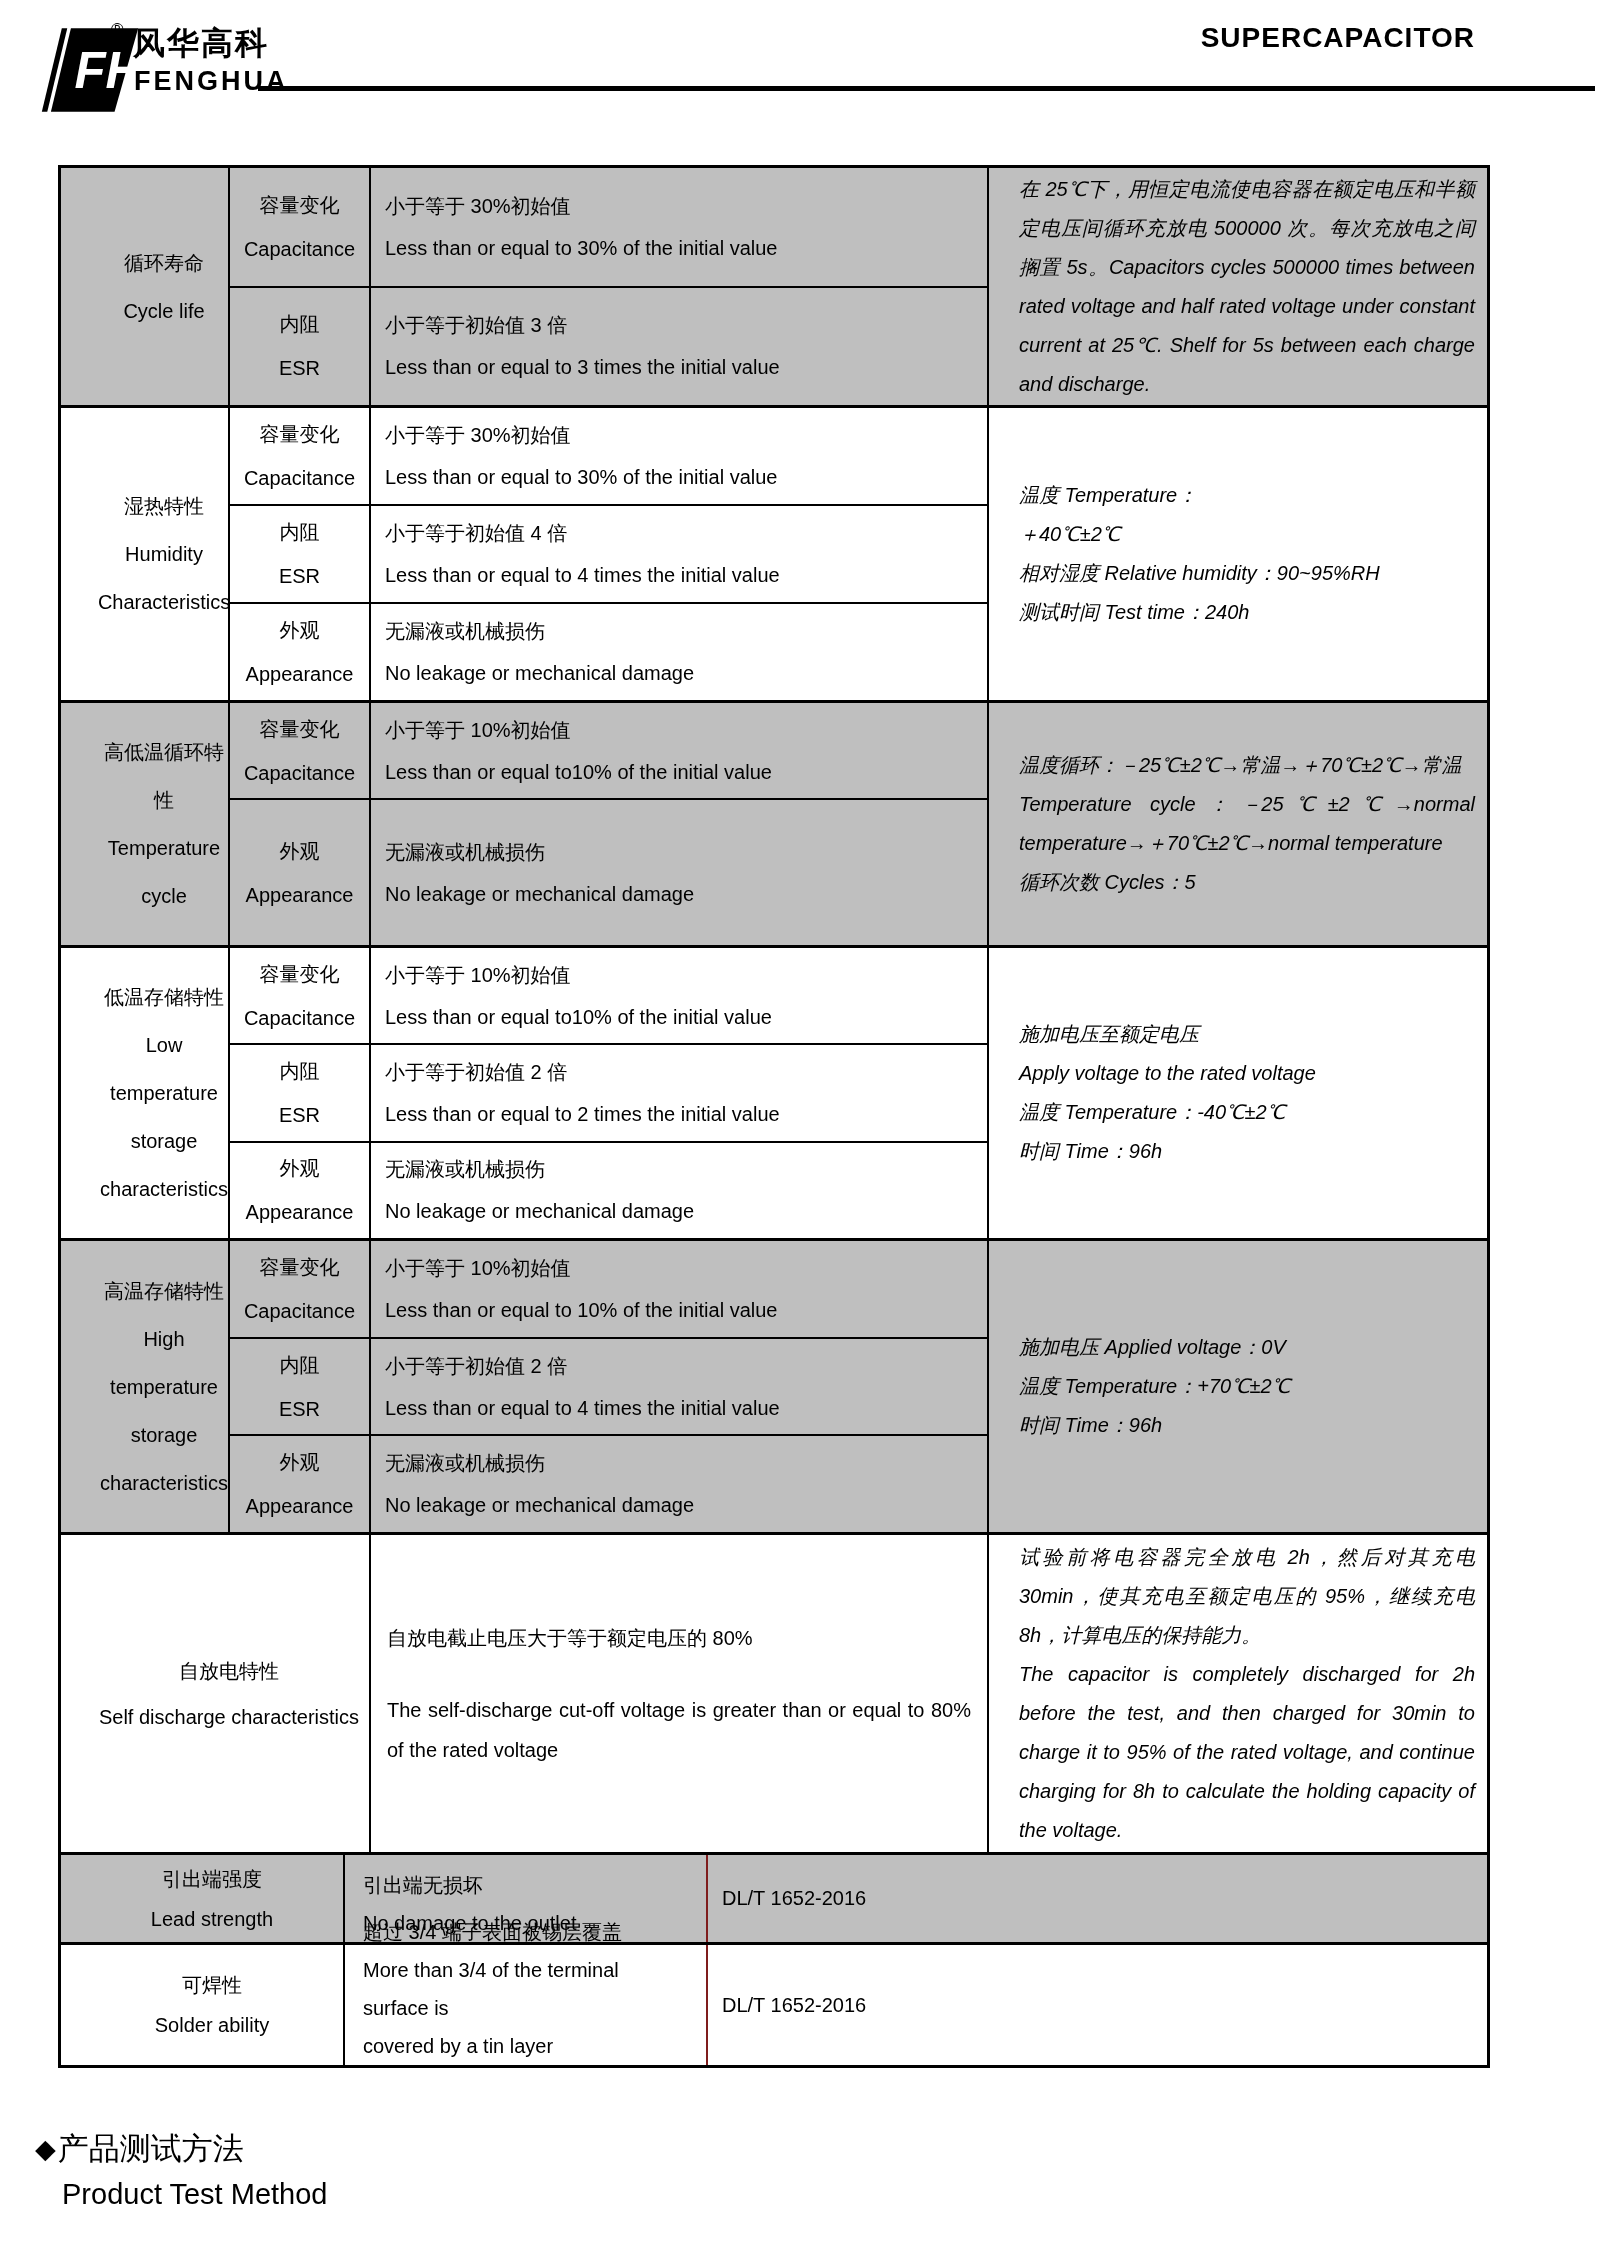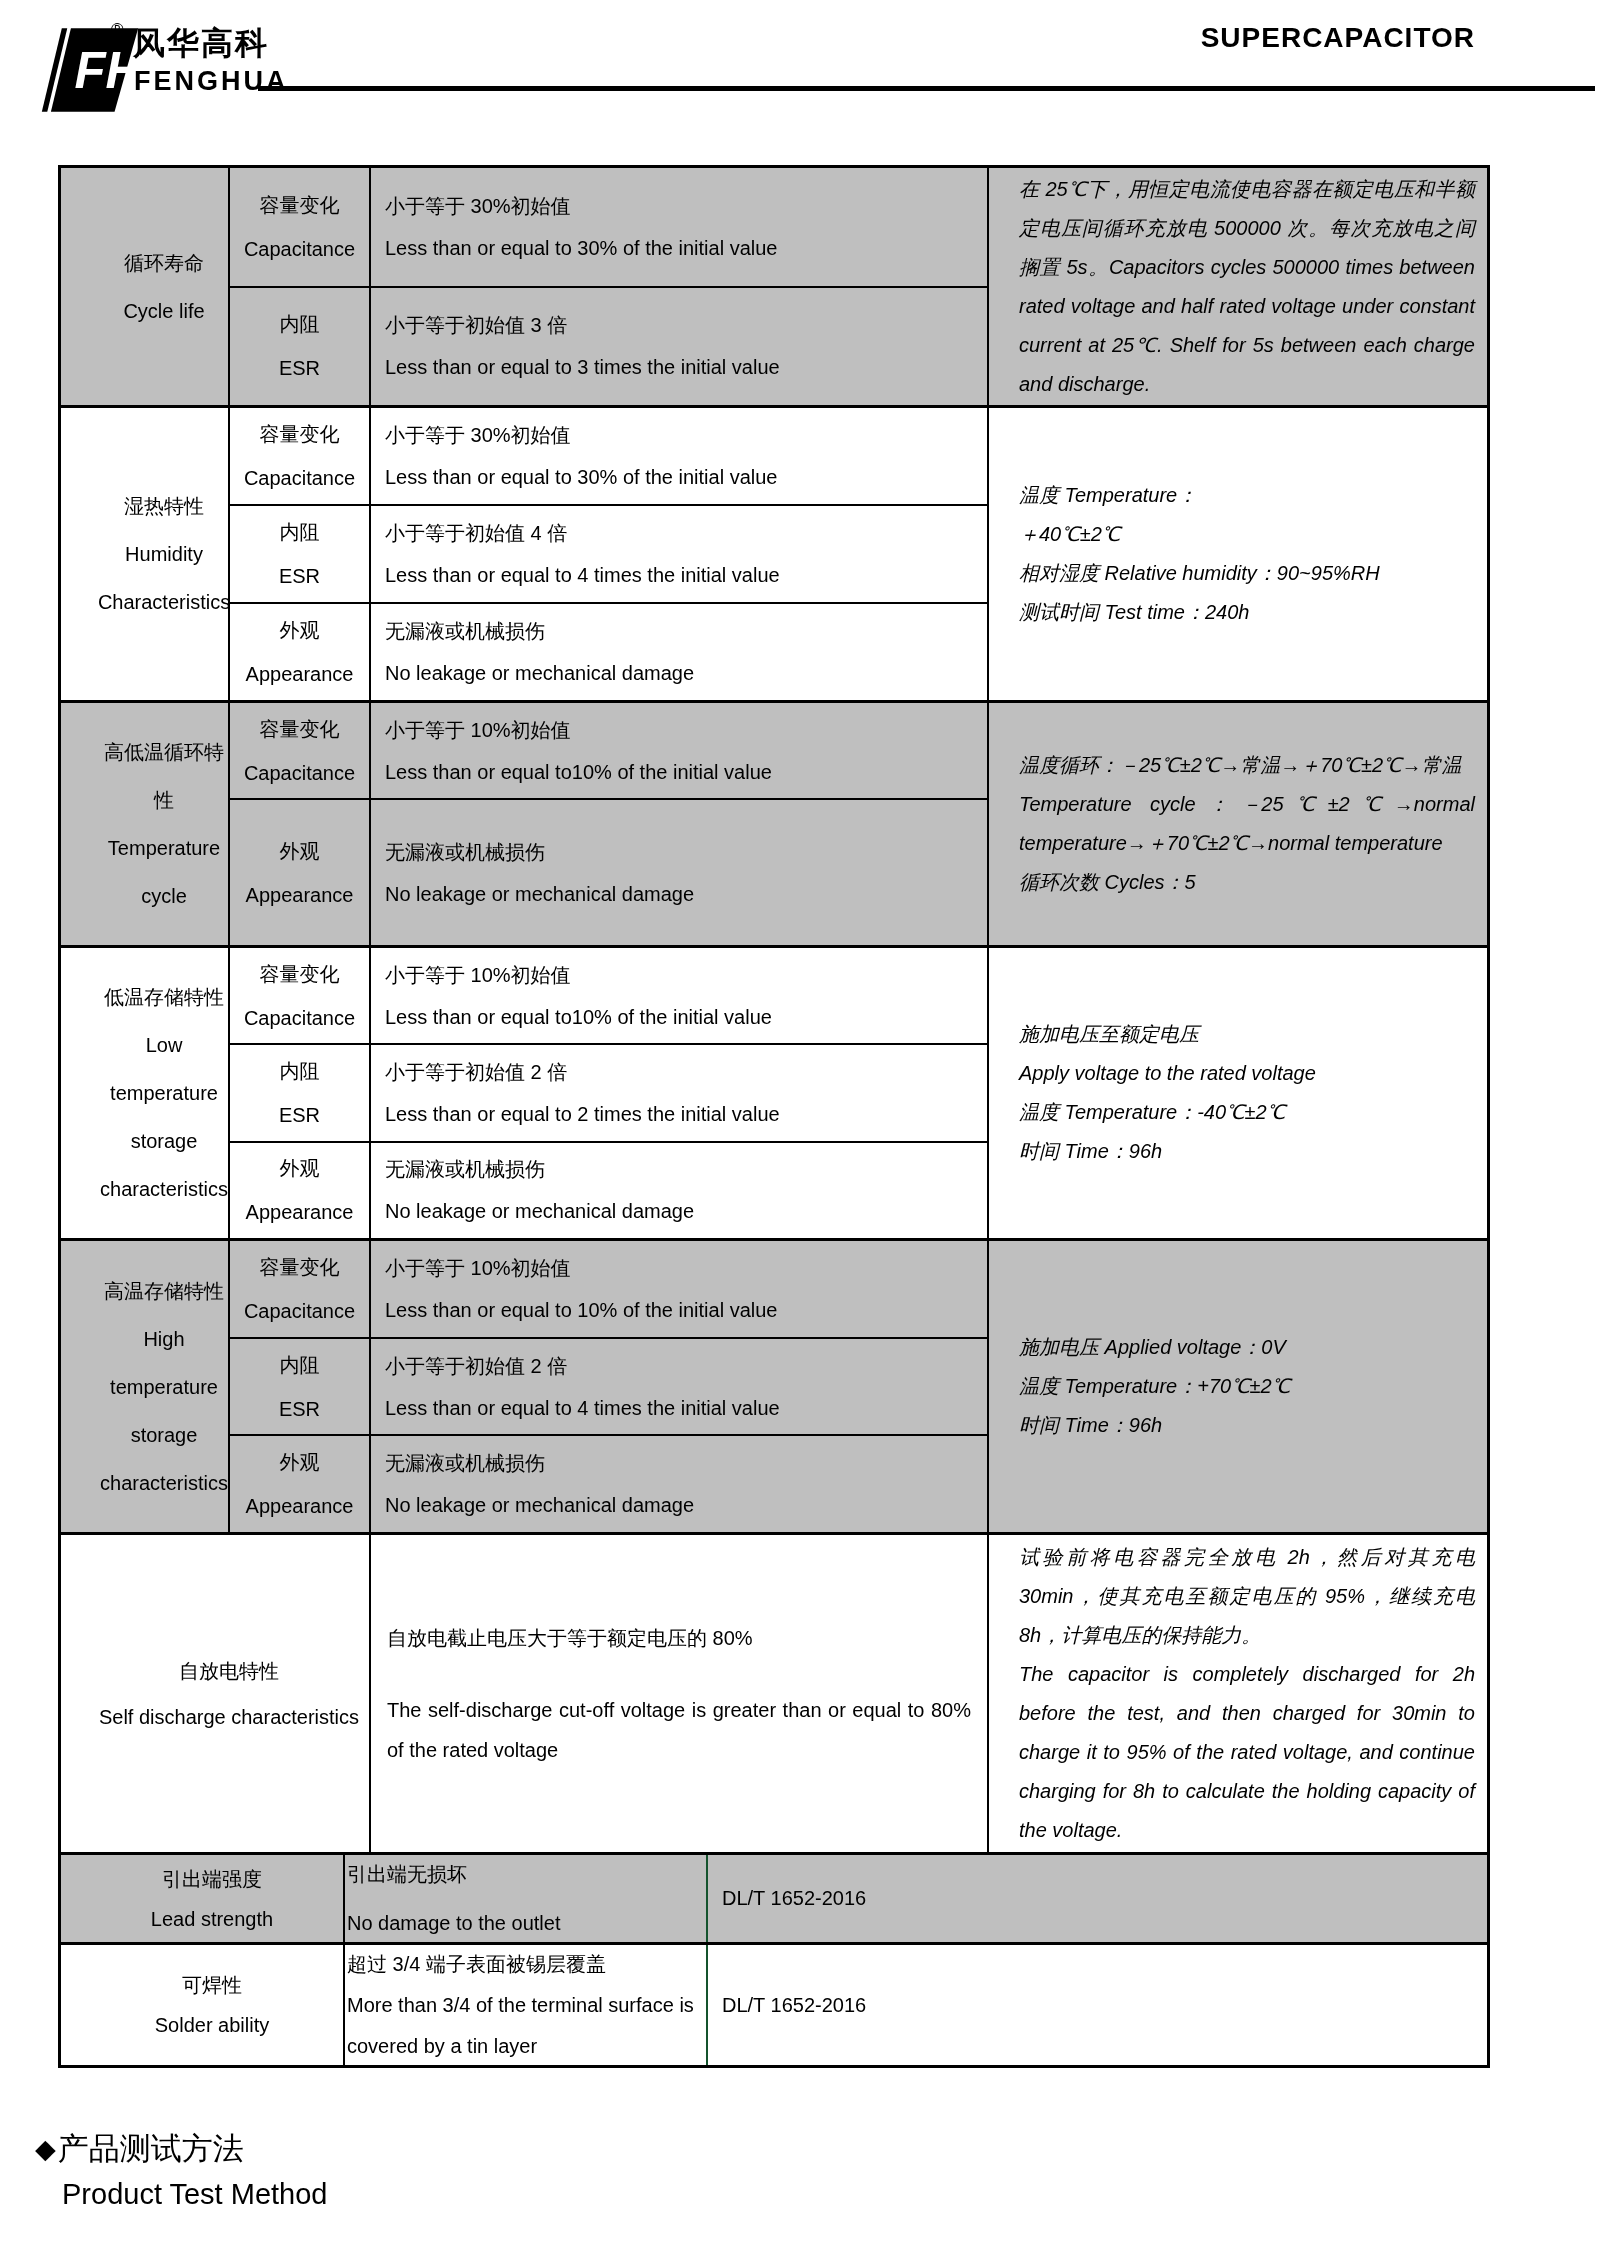--- a/index.html
+++ b/index.html
@@ -44,23 +44,23 @@
 
   
   .cAB6{width:310px;flex:0 0 310px;border-right:2px solid #000;box-sizing:border-box;
         display:flex;flex-direction:column;justify-content:center;align-items:center;
         text-align:center;line-height:46px;padding-left:28px;}
   .cC6{flex:1;display:flex;flex-direction:column;justify-content:center;
        padding:0 16px;line-height:40px;min-width:0;gap:32px;}
   .cAB78{width:264px;flex:0 0 264px;border-right:2px solid #000;box-sizing:border-box;
          display:flex;flex-direction:column;justify-content:center;align-items:center;
          text-align:center;line-height:40px;margin-left:20px;}
-  .cC78{width:363px;flex:0 0 363px;border-right:2px solid #14532d;box-sizing:border-box;
-        display:flex;flex-direction:column;justify-content:space-between;
-        padding:0 2px;line-height:38px;}
+  .cC78{width:363px;flex:0 0 363px;border-right:2px solid #7f1d1d;box-sizing:border-box;
+        display:flex;flex-direction:column;justify-content:flex-end;
+        padding:0 18px;line-height:38px;}
   .cD78{flex:1;display:flex;flex-direction:column;justify-content:center;
         padding:0 14px;min-width:0;}
 
   
   .sec-heading{position:absolute;left:35px;top:2128px;font-size:31px;display:flex;align-items:center;}
   .sec-heading .diamond{font-size:27px;margin-right:2px;}
   .sec-heading-en{position:absolute;left:62px;top:2178px;font-size:29px;}
 </style>
 </head>
 <body>

